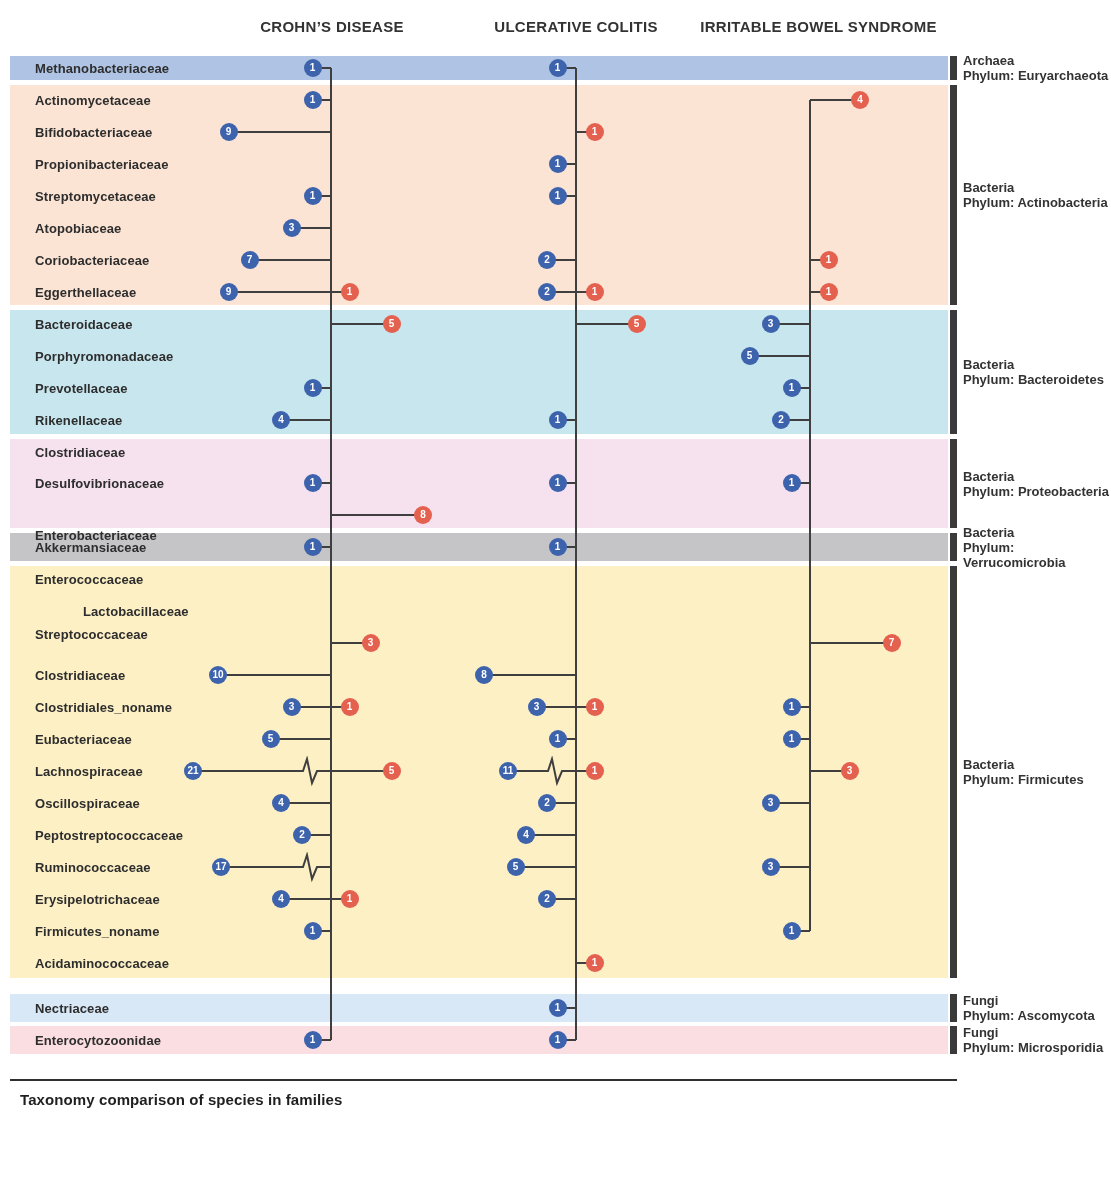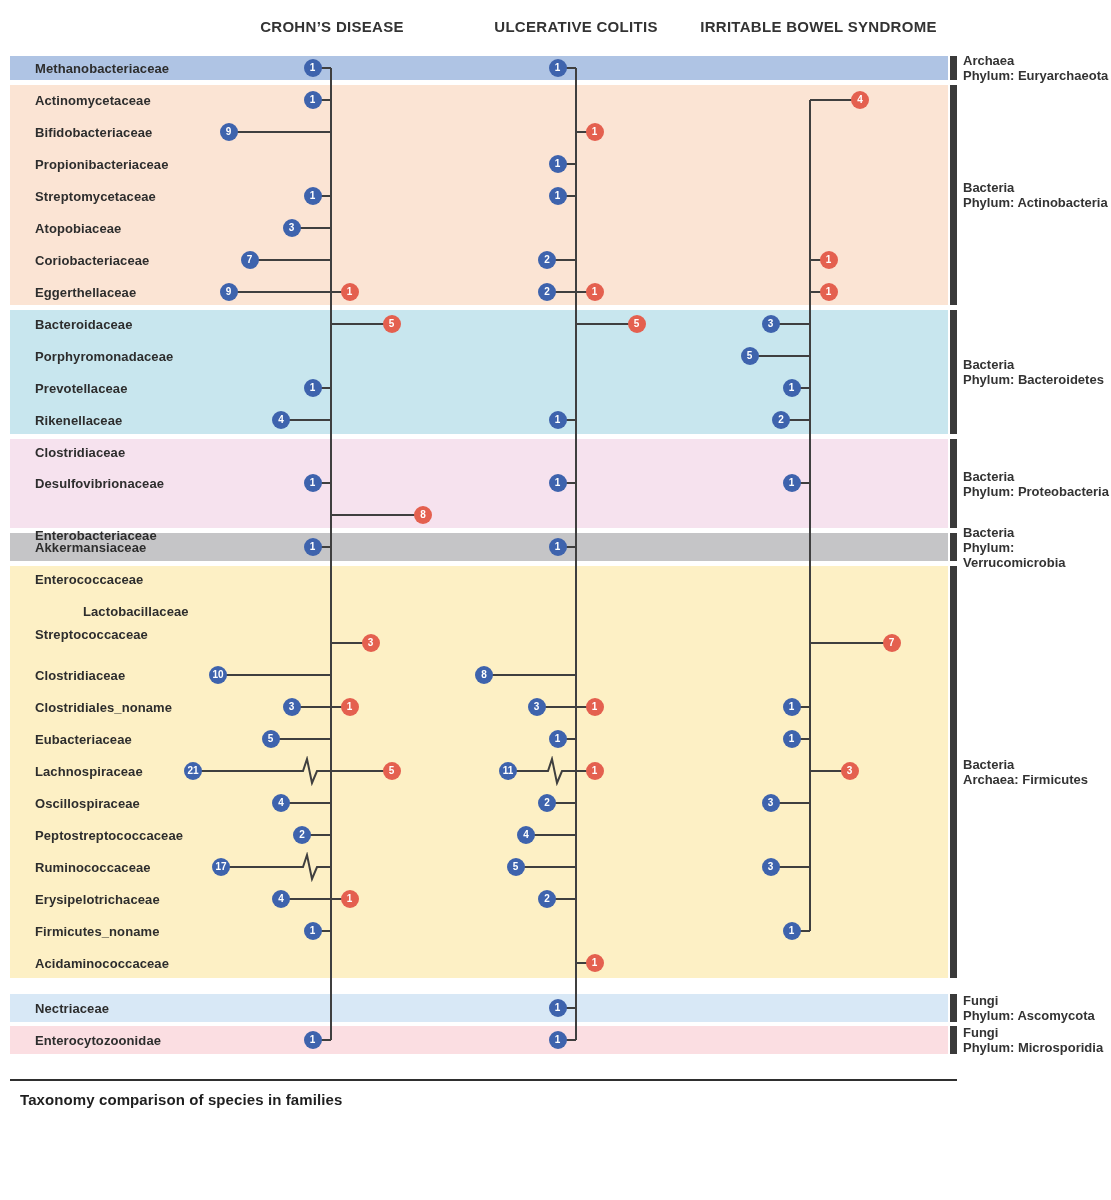--- a/index.html
+++ b/index.html
@@ -83,21 +83,21 @@
       <div class="band" style="top: 533px; height: 28px; background: rgb(197, 197, 199);"></div>
       <div class="phylum-bar" style="top: 533px; height: 28px; background: rgb(58, 58, 58);"></div>
       <div class="group-label" style="top: 547px;">
         <span class="kingdom">Bacteria</span>
         <span class="phylum">Phylum: Verrucomicrobia</span>
       </div>
       <div class="band" style="top: 566px; height: 412px; background: rgb(253, 240, 197);"></div>
       <div class="phylum-bar" style="top: 566px; height: 412px; background: rgb(58, 58, 58);"></div>
       <div class="group-label" style="top: 772px;">
         <span class="kingdom">Bacteria</span>
-        <span class="phylum">Archaea: Firmicutes</span>
+        <span class="phylum">Phylum: Firmicutes</span>
       </div>
       <div class="band" style="top: 994px; height: 28px; background: rgb(216, 232, 246);"></div>
       <div class="phylum-bar" style="top: 994px; height: 28px; background: rgb(58, 58, 58);"></div>
       <div class="group-label" style="top: 1008px;">
         <span class="kingdom">Fungi</span>
         <span class="phylum">Phylum: Ascomycota</span>
       </div>
       <div class="band" style="top: 1026px; height: 28px; background: rgb(251, 222, 226);"></div>
       <div class="phylum-bar" style="top: 1026px; height: 28px; background: rgb(58, 58, 58);"></div>
       <div class="group-label" style="top: 1040px;">

